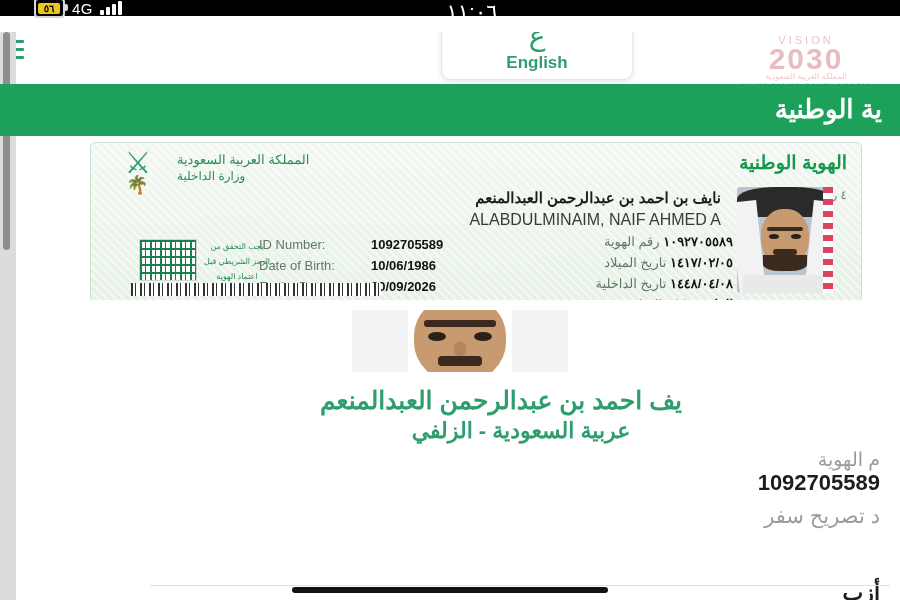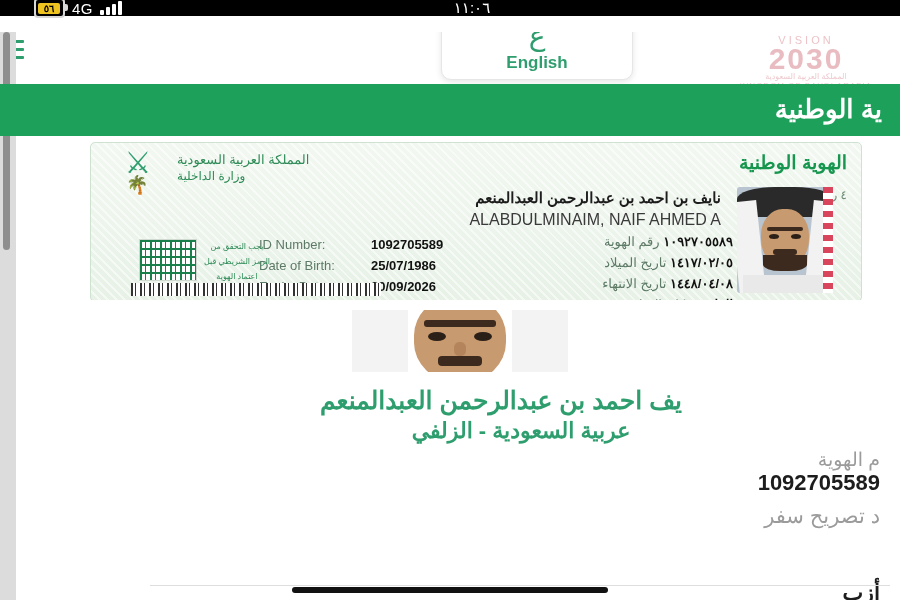--- a/index.html
+++ b/index.html
@@ -5,21 +5,21 @@
   html,body{margin:0;padding:0;}
   body{
     width:900px;height:600px;overflow:hidden;position:relative;
     background:#ffffff;
     font-family:"Liberation Sans", sans-serif;
   }
   
   .statusbar{
     position:absolute;left:0;top:0;width:900px;height:16px;
     background:#000;color:#fff;direction:ltr;
-    display:flex;align-items:center;
+    display:flex;
   }
   .sb-left{display:flex;align-items:center;gap:7px;padding-left:34px;font-size:13px;}
   .battery{
     display:inline-flex;align-items:center;
     border:2px solid #d8d8d8;border-radius:4px;padding:0 3px 0 2px;height:16px;
     position:relative;background:#000;
   }
   .battery:after{
     content:"";position:absolute;right:-5px;top:4px;width:3px;height:7px;
     background:#d8d8d8;border-radius:0 2px 2px 0;
@@ -31,21 +31,21 @@
   }
   .net{font-size:15px;letter-spacing:0.5px;}
   .bars{display:inline-flex;align-items:flex-end;gap:2px;height:14px;}
   .bars i{display:block;width:4px;background:#fff;border-radius:1px;}
   .bars i:nth-child(1){height:5px}
   .bars i:nth-child(2){height:8px}
   .bars i:nth-child(3){height:11px}
   .bars i:nth-child(4){height:14px}
   .sb-clock{
     position:absolute;left:0;right:0;text-align:center;
-    font-size:15px;letter-spacing:1px;margin-left:44px;
+    font-size:21px;letter-spacing:1px;margin-left:44px;
   }
   
   .page{
     position:absolute;left:0;top:32px;width:900px;height:568px;
     background:#ffffff;overflow:hidden;
   }
   
   .top-header{
     position:absolute;left:0;top:0;width:900px;height:53px;background:#fff;
   }
@@ -300,40 +300,40 @@
     <div class="name-ar">نايف بن احمد بن عبدالرحمن العبدالمنعم</div>
     <div class="name-en">ALABDULMINAIM, NAIF AHMED A</div>
 
     <div class="fields">
       <div class="frow">
         <span class="flbl">ID Number:</span>
         <span class="fval">1092705589</span>
       </div>
       <div class="frow">
         <span class="flbl">Date of Birth:</span>
-        <span class="fval">25/07/1986</span>
+        <span class="fval">10/06/1986</span>
       </div>
       <div class="frow">
         <span class="flbl">Expiry Date:</span>
         <span class="fval">20/09/2026</span>
       </div>
     </div>
 
     <div class="fields-ar">
       <div>
         <b>١٠٩٢٧٠٥٥٨٩</b>
         <span>رقم الهوية</span>
       </div>
       <div>
         <b>١٤١٧/٠٢/٠٥</b>
         <span>تاريخ الميلاد</span>
       </div>
       <div>
         <b>١٤٤٨/٠٤/٠٨</b>
-        <span>تاريخ الانتهاء</span>
+        <span>تاريخ الداخلية</span>
       </div>
       <div>
         <b>الزلفي</b>
         <span>مكان الميلاد</span>
       </div>
     </div>
 
     <div class="qr"></div>
     <div class="qr-note">يجب التحقق من الرمز الشريطي قبل اعتماد الهوية</div>
     <div class="barcode"></div>

